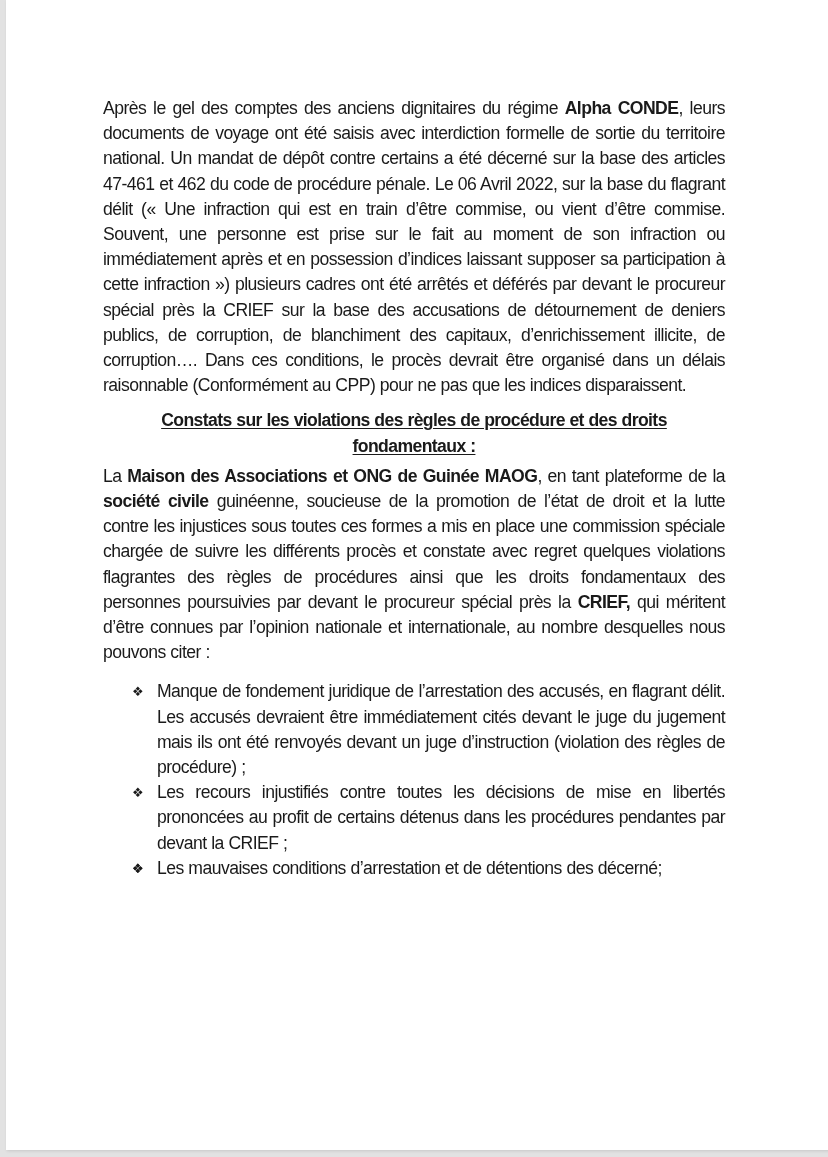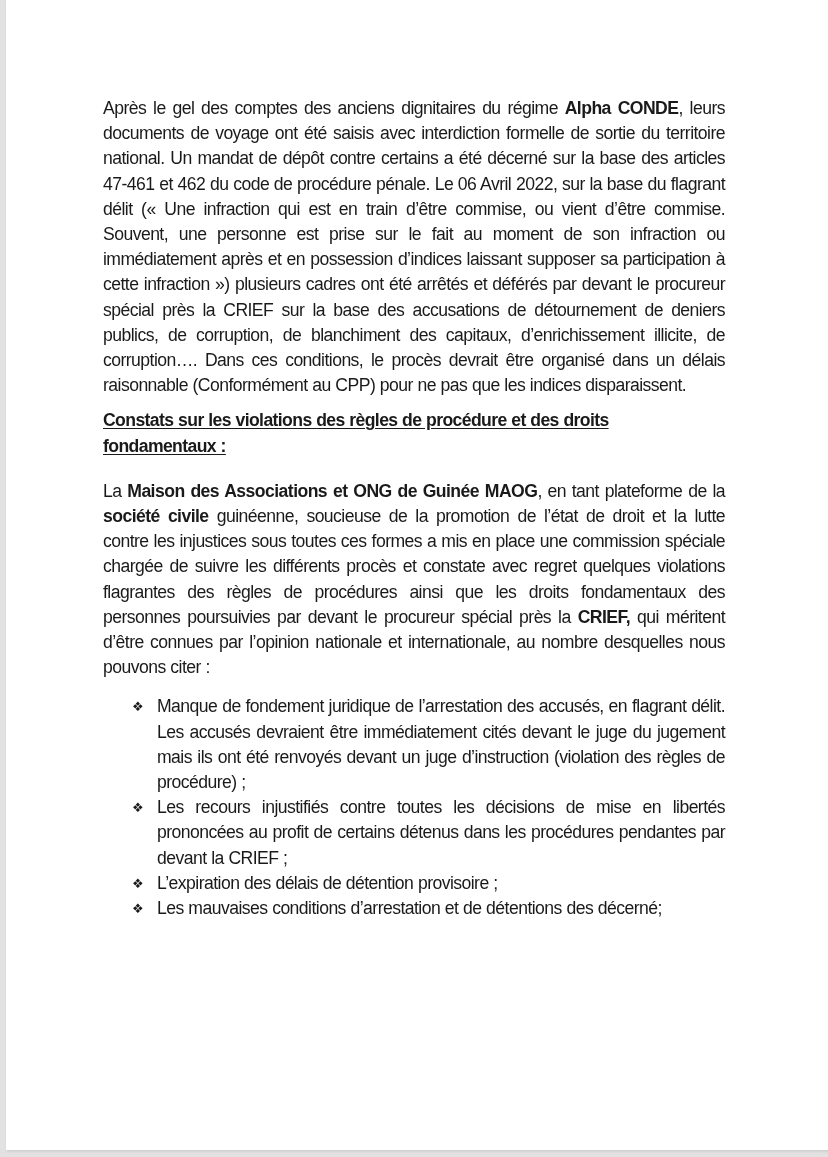--- a/index.html
+++ b/index.html
@@ -34,21 +34,22 @@
       color: #1a1a1a;
       letter-spacing: -0.55px;
       word-spacing: 0.3px;
     }
     .para {
       margin: 0;
       text-align: justify;
     }
     .para b { font-weight: bold; }
     .heading {
-      margin: 10px 0 20px 0;
+      margin: 10px 0 5px 0;
+      text-align: center;
       font-weight: bold;
       text-decoration: underline;
       text-underline-offset: 2px;
       letter-spacing: -0.6px;
     }
     .list {
       list-style: none;
       margin: 14px 0 0 0;
       padding: 0 0 0 54px;
     }
@@ -82,21 +83,20 @@
       <li>
         <span class="bullet">❖</span>
         <span>Manque de fondement juridique de l’arrestation des accusés, en flagrant délit. Les accusés devraient être immédiatement cités devant le juge du jugement mais ils ont été renvoyés devant un juge d’instruction (violation des règles de procédure) ;</span>
       </li>
       <li>
         <span class="bullet">❖</span>
         <span>Les recours injustifiés contre toutes les décisions de mise en libertés prononcées au profit de certains détenus dans les procédures pendantes par devant la CRIEF ;</span>
       </li>
       <li>
         <span class="bullet">❖</span>
-        <span>L’expiration des délais de détention provisoire ;</span>
       </li>
       <li>
         <span class="bullet">❖</span>
         <span>Les mauvaises conditions d’arrestation et de détentions des décerné;</span>
       </li>
     </ul>
 
   </div>
 </div>
 

